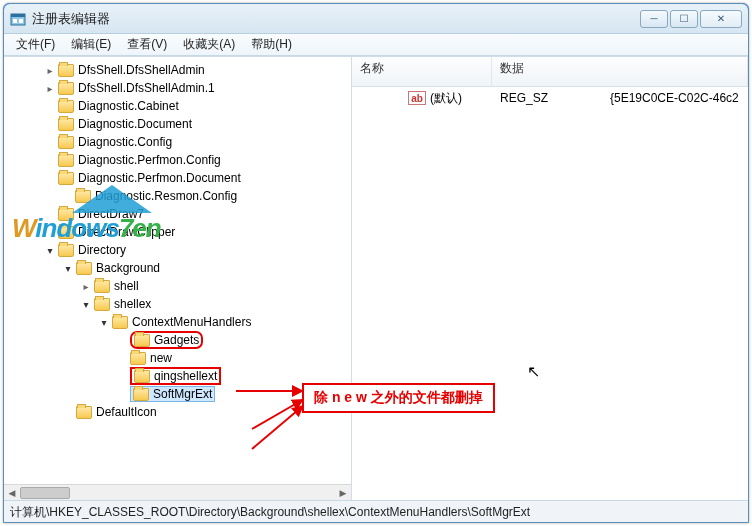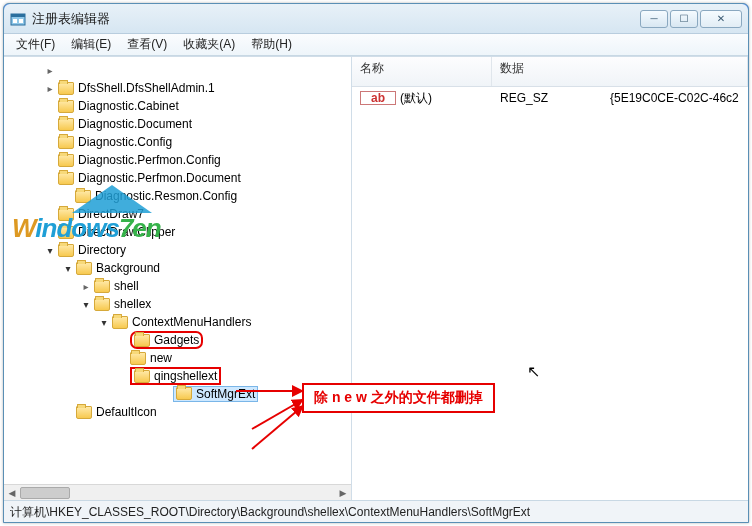--- a/index.html
+++ b/index.html
@@ -37,21 +37,21 @@
 .redbox { border: 2px solid #e60000; padding: 0 2px; }
 
 .list-pane { flex: 1; position: relative; overflow: hidden; }
 .list-header { height: 30px; background: linear-gradient(#fdfdfe,#f0f4f8); border-bottom: 1px solid #d8e0e8; display: flex; }
 .col { border-right: 1px solid #e0e6ec; padding: 3px 8px; color: #333; }
 .col.c1 { width: 140px; } .col.c2 { width: 110px; } .col.c3 { flex: 1; }
 .list-body { padding: 2px 0; }
 .row { display: flex; height: 18px; align-items: center; }
 .cell { padding: 0 8px; overflow: hidden; white-space: nowrap; }
 .cell.c1 { width: 140px; display:flex; align-items:center; } .cell.c2 { width: 110px; } .cell.c3 { flex: 1; }
-.val-icon { width: 36px; height: 14px; border: 1px solid #c77; background: #fff; margin-right: 4px; display:inline-flex;align-items:center;justify-content:center;font-size:12px;color:#c33;font-weight:bold; }
+.val-icon { width: 18px; height: 14px; border: 1px solid #c77; background: #fff; margin-right: 4px; display:inline-flex;align-items:center;justify-content:center;font-size:10px;color:#c33;font-weight:bold;margin-left:48px; }
 
 .cursor-arrow { position: absolute; left: 175px; top: 305px; font-size: 16px; color: #000; pointer-events: none; }
 
 .statusbar { height: 22px; background: #f0f4f8; border-top: 1px solid #c8d8e4; padding: 3px 6px; color: #222; font-size: 12px; white-space: nowrap; overflow: hidden; }
 
 
 .watermark { position: absolute; left: 8px; top: 128px; pointer-events: none; }
 .wm-roof { width:0;height:0;border-left:40px solid transparent;border-right:40px solid transparent;border-bottom:28px solid #1f9fd6;margin-left:60px;opacity:.85; }
 .wm-text { font-family: Arial Black, Arial; font-weight: 900; font-size: 26px; font-style: italic; letter-spacing: -1px; }
 .wm-text .w1 { color: #d92; } .wm-text .w2 { color: #1f9fd6; } .wm-text .w3 { color: #36b24a; }
@@ -88,20 +88,24 @@
     <span class="menuitem">帮助(H)</span>
   </div>
 
   <div class="content">
 
     <div class="tree-pane">
       <div class="tree-scroll" id="tree-container">
           <div class="node">
             <span class="indent" style="width: 36px;"></span>
             <span class="chevron">▸</span>
+            <span style="display: inline-flex; align-items: center;">
+              <span class="folder"></span>
+              <span class="label">DfsShell.DfsShellAdmin</span>
+            </span>
           </div>
           <div class="node">
             <span class="indent" style="width: 36px;"></span>
             <span class="chevron">▸</span>
             <span style="display: inline-flex; align-items: center;">
               <span class="folder"></span>
               <span class="label">DfsShell.DfsShellAdmin.1</span>
             </span>
           </div>
           <div class="node">
@@ -228,21 +232,21 @@
             <span class="indent" style="width: 108px;"></span>
             <span class="chevron"></span>
             <span class="redbox" style="display: inline-flex; align-items: center;">
               <span class="folder"></span>
               <span class="label">qingshellext</span>
             </span>
           </div>
           <div class="node">
             <span class="indent" style="width: 108px;"></span>
             <span class="chevron"></span>
-            <span class="redbox" style="display: inline-flex; align-items: flex-start; background: rgb(205, 232, 255); border: 1px solid rgb(122, 182, 232); padding: 0px 2px; margin-left: 43px;">
+            <span class="redbox" style="display: inline-flex; align-items: flex-end; background: rgb(205, 232, 255); border: 1px solid rgb(122, 182, 232); padding: 0px 2px;">
               <span class="folder"></span>
               <span class="label">SoftMgrExt</span>
             </span>
           </div>
           <div class="node">
             <span class="indent" style="width: 54px;"></span>
             <span class="chevron"></span>
             <span style="display: inline-flex; align-items: center;">
               <span class="folder"></span>
               <span class="label">DefaultIcon</span>

